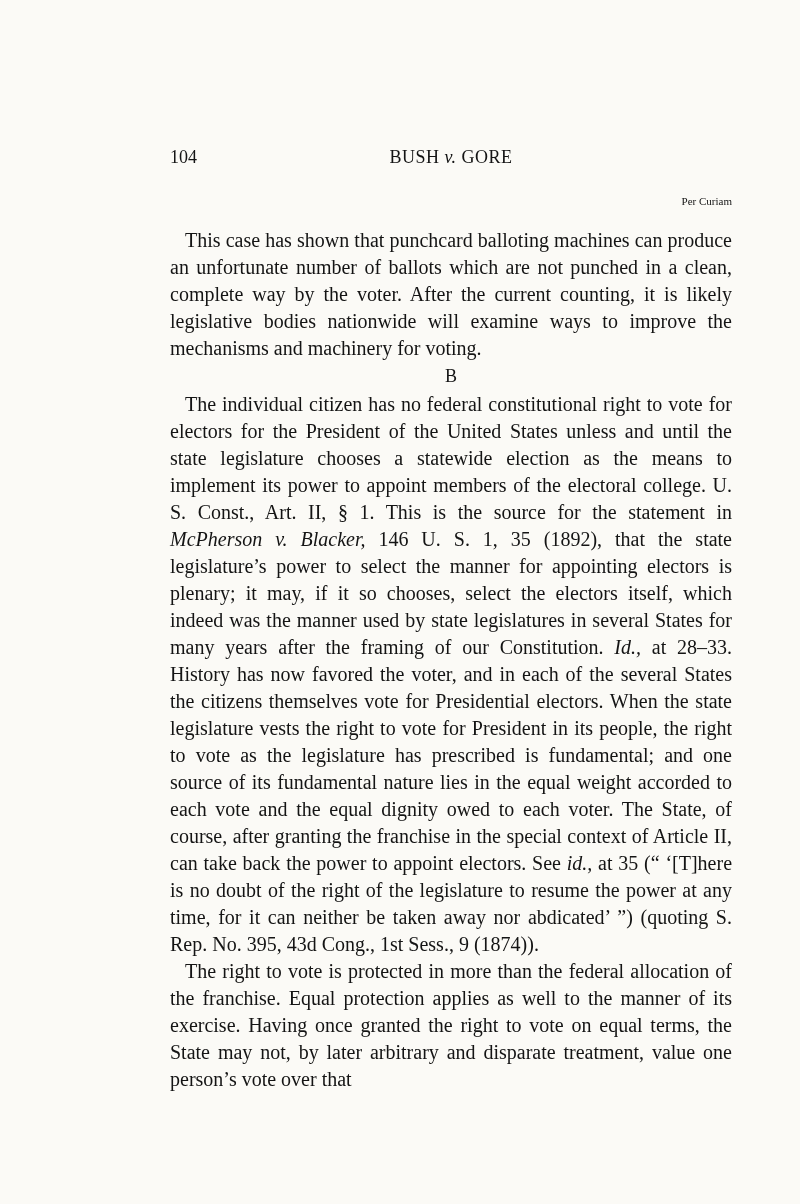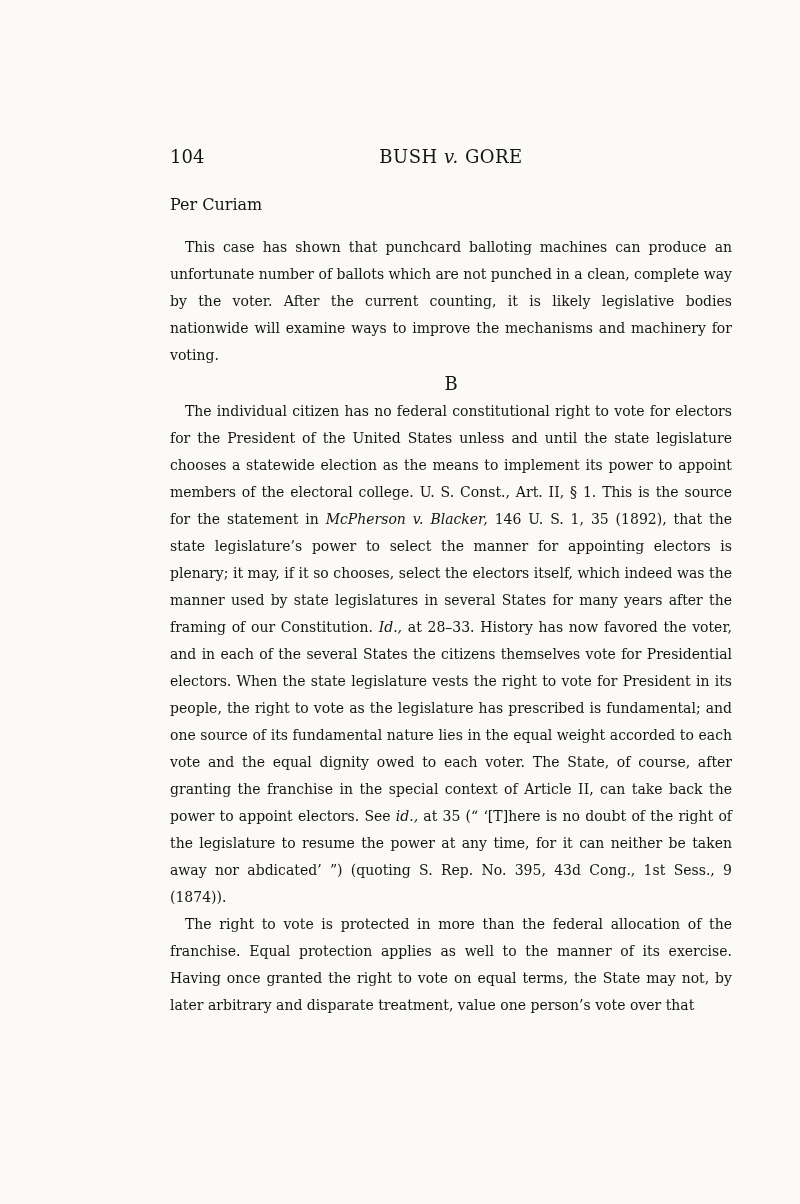--- a/index.html
+++ b/index.html
@@ -8,20 +8,21 @@
     background: #fbfaf6;
     font-family: "DejaVu Serif", "Liberation Serif", serif;
     color: #141414;
   }
   .page {
     position: relative;
     width: 800px;
     height: 1204px;
     background: #fbfaf6;
     overflow: hidden;
+    font-family: Liberation Serif, serif;
   }
   .content {
     position: absolute;
     left: 170px;
     top: 146px;
     width: 562px;
   }
   .running-header {
     position: relative;
     text-align: center;
@@ -29,28 +30,28 @@
     letter-spacing: 0.5px;
     line-height: 22px;
   }
   .pagenum {
     position: absolute;
     left: 0;
     top: 0;
     letter-spacing: 0;
   }
   .subheading {
-    text-align: left;
-    font-size: 16px;
+    text-align: right;
+    font-size: 11px;
     margin-top: 27px;
     margin-bottom: 20px;
   }
   .body-para {
     margin: 0;
-    font-size: 14px;
+    font-size: 20px;
     line-height: 27px;
     text-align: justify;
     text-indent: 15px;
   }
   .section-label {
     text-align: center;
     font-size: 18px;
     line-height: 27px;
     margin: 1px 0;
   }

